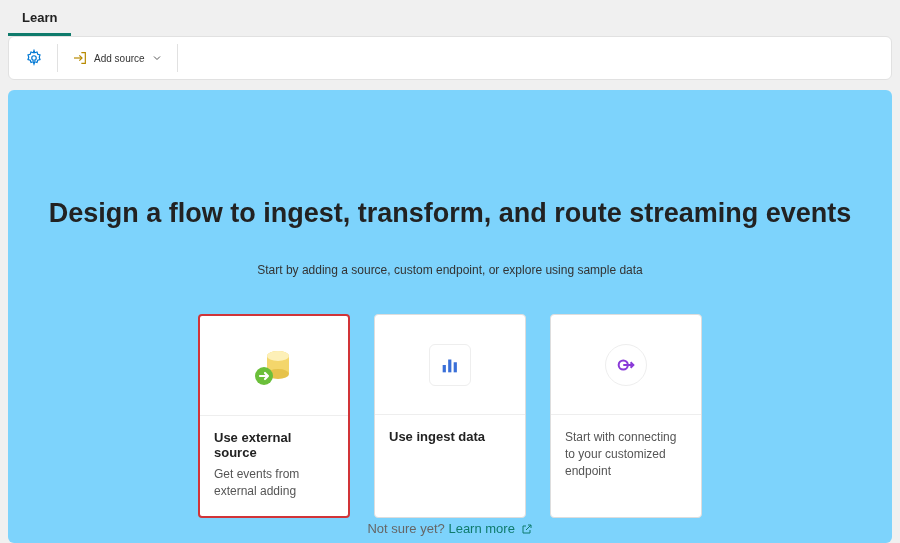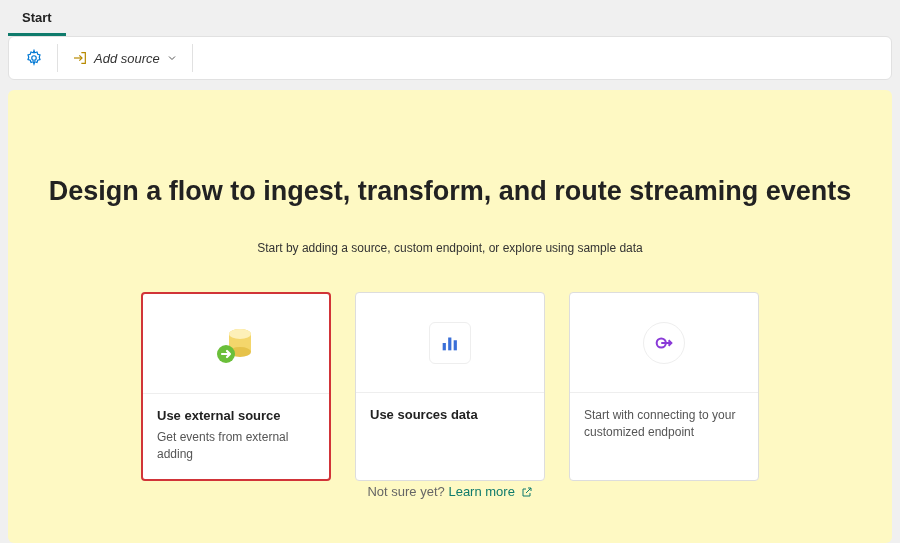--- a/index.html
+++ b/index.html
@@ -34,56 +34,55 @@
       height: 44px;
       padding: 0 6px;
       gap: 0;
     }
     .toolbar-btn {
       display: flex;
       align-items: center;
       padding: 6px 10px;
       cursor: pointer;
       gap: 6px;
-      font-size: 13px;
+      font-size: 10px;
       color: #333;
-      font-style: italic;
     }
     .toolbar-divider {
       width: 1px;
       height: 28px;
       background: #e1e1e1;
       margin: 0 4px;
     }
     .main-content {
       margin: 10px 8px 0 8px;
-      background: #fef9c3;
+      background: #7dd3fc;
       border-radius: 6px;
-      padding: 86px 40px 20px;
+      padding: 108px 40px 20px;
       text-align: center;
       height: calc(543px - 90px);
     }
     .headline {
       font-size: 27px;
       font-weight: 600;
       color: #222;
       margin-bottom: 34px;
     }
     .sub {
       font-size: 12px;
       color: #333;
       margin-bottom: 37px;
     }
     .cards-row {
       display: flex;
       justify-content: center;
       gap: 24px;
     }
     .option-card {
-      width: 190px;
+      width: 152px;
       border: 1px solid #ddd;
       border-radius: 4px;
       text-align: left;
       cursor: pointer;
       background: #fff;
       display: flex;
       flex-direction: column;
     }
     .option-card.highlighted {
       border: 2px solid #d13438;
@@ -128,21 +127,21 @@
       align-items: center;
       justify-content: center;
       background: #fff;
     }
   </style>
 </head>
 <body>
 
 <div class="tab-bar">
   <div class="tab">
-    <span>Start</span>
+    <span>Learn</span>
   </div>
 </div>
 
 <div class="toolbar-card">
   <div class="toolbar-btn">
     <svg class="icon-svg" width="18" height="18" viewBox="0 0 24 24" fill="none" stroke="#0078d4" stroke-width="1.6">
       <circle cx="12" cy="12" r="3"></circle>
       <path d="M12 2l1 3 3-1 1 3 3 1-1 3 1 3-3 1-1 3-3-1-1 3-1-3-3 1-1-3-3-1 1-3-1-3 3-1 1-3 3 1z"></path>
     </svg>
   </div>
@@ -188,21 +187,21 @@
       <div class="card-icon-area">
         <div class="icon-tile">
           <svg class="icon-svg" width="22" height="22" viewBox="0 0 24 24">
             <rect x="4" y="12" width="3.5" height="8" fill="#3a6fd8"></rect>
             <rect x="10" y="6" width="3.5" height="14" fill="#3a6fd8"></rect>
             <rect x="16" y="9" width="3.5" height="11" fill="#3a6fd8"></rect>
           </svg>
         </div>
       </div>
       <div class="card-body">
-        <div class="card-title">Use sources data</div>
+        <div class="card-title">Use ingest data</div>
       </div>
     </div>
 
     <div class="option-card">
       <div class="card-icon-area">
         <div class="icon-tile" style="border-radius:50%;">
           <svg class="icon-svg" width="22" height="22" viewBox="0 0 24 24" fill="none" stroke="#8a3ad8" stroke-width="2.2">
             <circle cx="9" cy="12" r="5"></circle>
             <path d="M9 12h11"></path>
             <path d="M17 9l3 3-3 3"></path>

